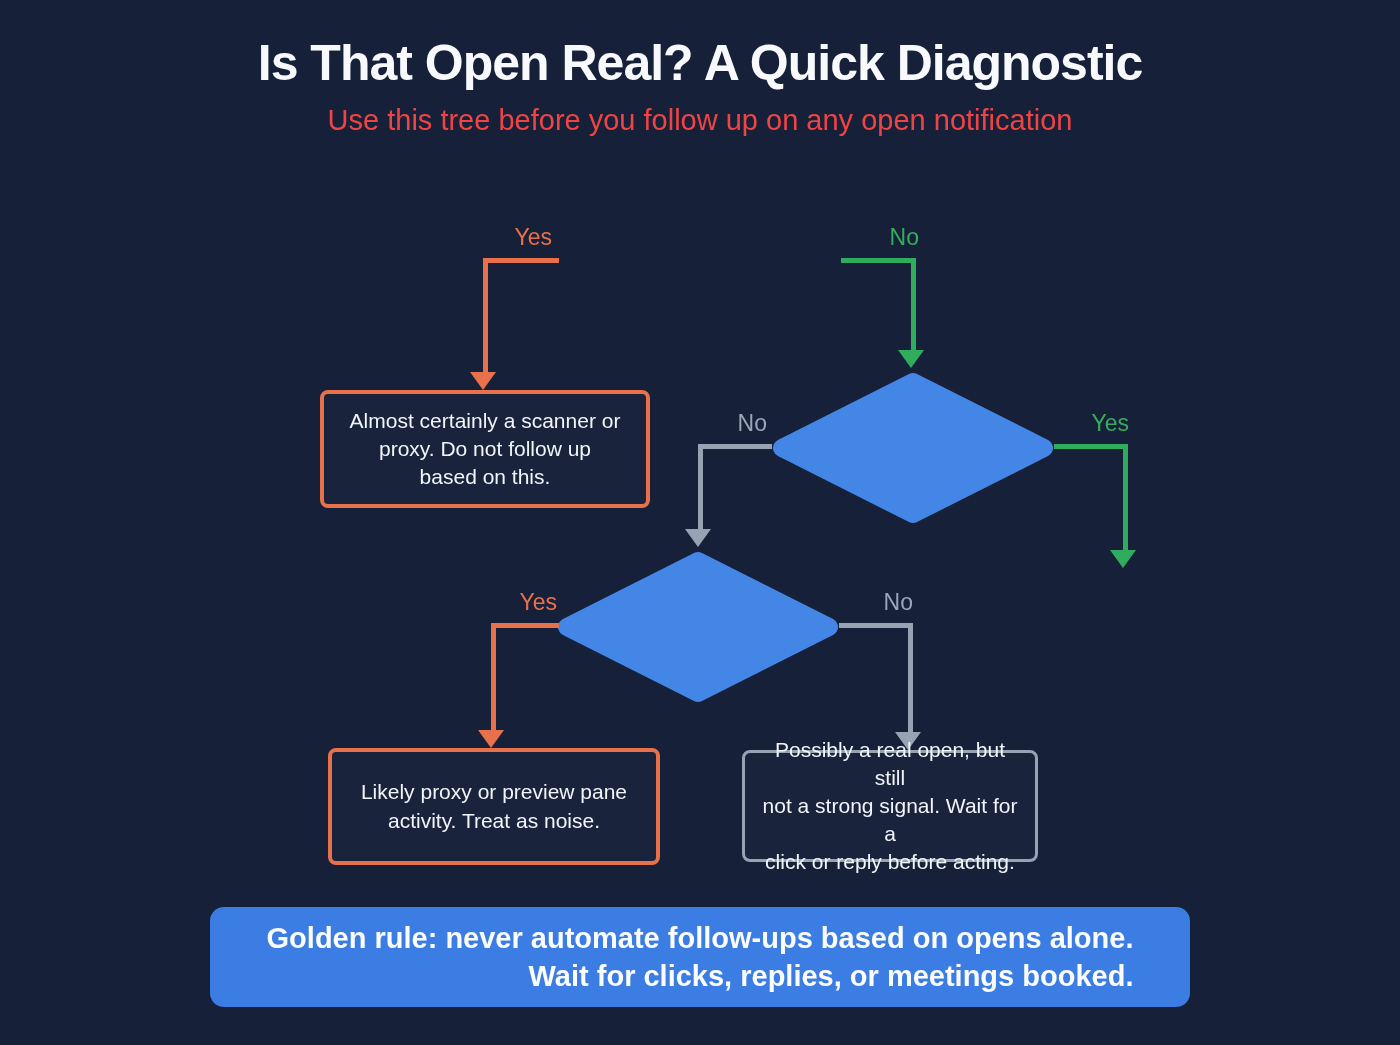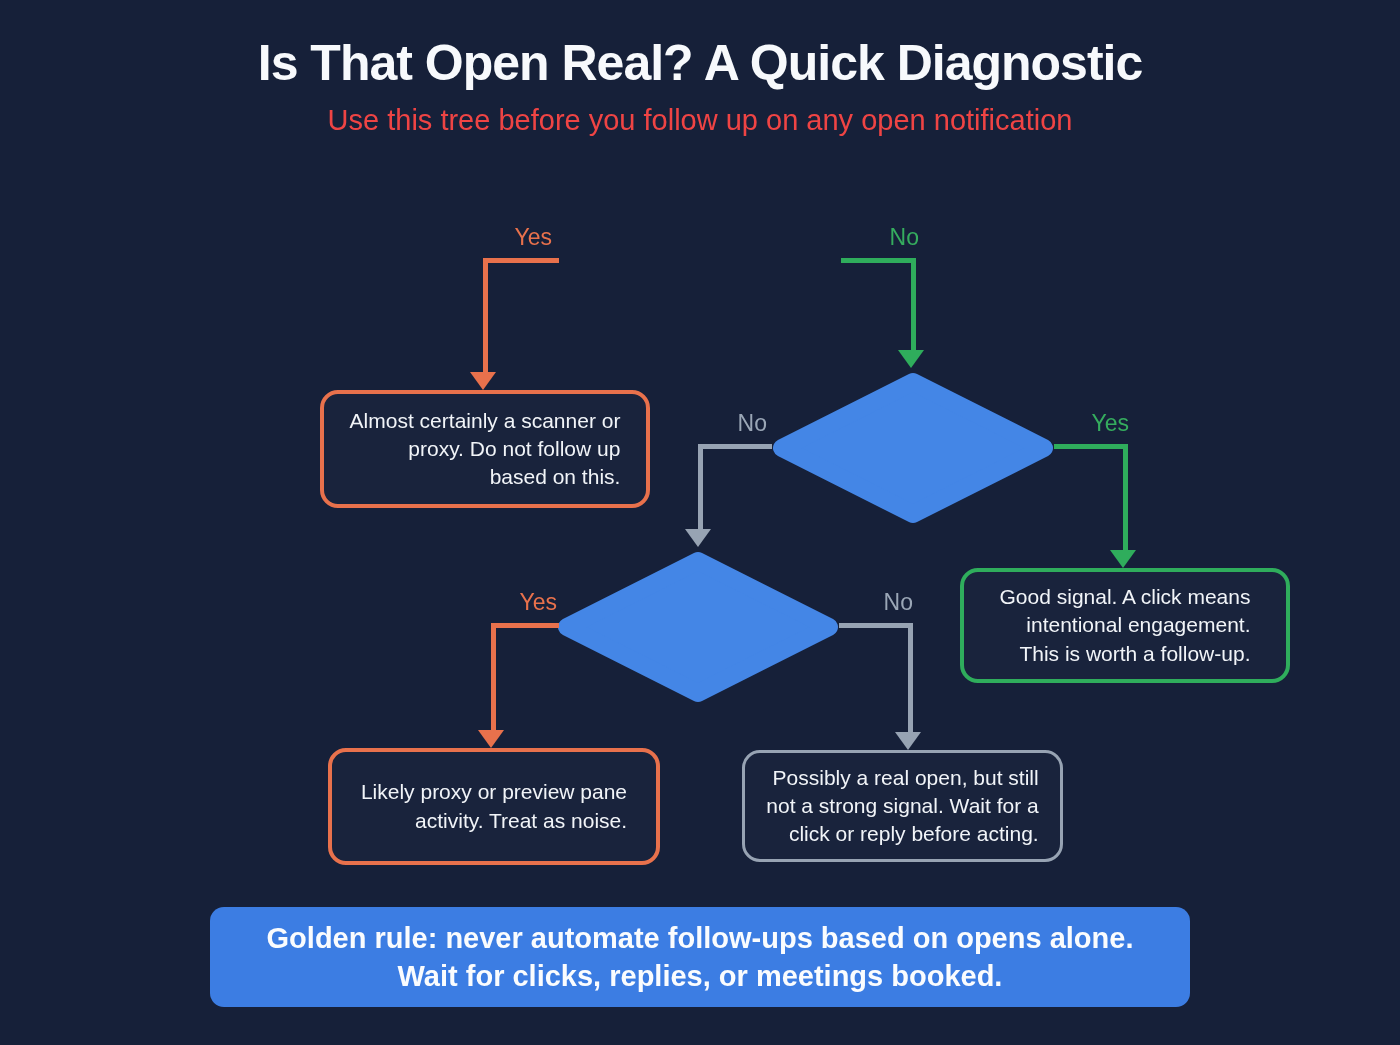--- a/index.html
+++ b/index.html
@@ -18,23 +18,23 @@
     text-align:center; font-size:29px; font-weight:400; color:#ef4444;
   }
   .diamond { position:absolute; display:flex; align-items:center; justify-content:center; }
   .diamond svg { position:absolute; left:0; top:0; width:100%; height:100%; overflow:visible; }
   .diamond polygon { fill:#4486e6; stroke:#4486e6; stroke-width:18; stroke-linejoin:round; }
   .diamond-text {
     position:relative; z-index:2; text-align:center; color:#ffffff;
     font-size:21px; line-height:1.33; font-weight:500; white-space:pre-line;
   }
   .outcome {
-    position:absolute; border-radius:18px; box-sizing:border-box;
+    position:absolute; border-radius:8px; box-sizing:border-box;
     display:flex; align-items:center; justify-content:center;
-    text-align:right; color:#f1f4f8; font-size:21px; line-height:1.34;
+    text-align:center; color:#f1f4f8; font-size:21px; line-height:1.34;
     white-space:pre-line; padding:8px 12px; background:rgba(255,255,255,0.015);
   }
   .outcome.orange { border:4px solid #e8714c; }
   .outcome.green  { border:4px solid #2fad5c; }
   .outcome.gray   { border:3px solid #97a3b3; }
   .hline { position:absolute; height:5px; }
   .vline { position:absolute; width:5px; }
   .c-orange { background:#e8714c; }
   .c-green  { background:#2fad5c; }
   .c-gray   { background:#97a3b3; }
@@ -47,21 +47,21 @@
     position:absolute; width:70px; text-align:right;
     font-size:23px; font-weight:500;
   }
   .t-orange { color:#e8714c; }
   .t-green  { color:#35ac5e; }
   .t-gray   { color:#9aa6b6; }
   .banner {
     position:absolute; left:210px; top:907px; width:980px; height:100px;
     background:#3c7de3; border-radius:14px;
     display:flex; align-items:center; justify-content:center;
-    text-align:center; color:#fafcfe; font-size:29px; font-weight:700;
+    text-align:right; color:#fafcfe; font-size:29px; font-weight:700;
     line-height:1.32; white-space:pre-line;
   }
 </style>
 </head>
 <body>
 
 <div class="canvas">
 
   <div class="title">Is That Open Real? A Quick Diagnostic</div>
   <div class="subtitle">Use this tree before you follow up on any open notification</div>
@@ -106,27 +106,24 @@
 
   <div class="hline c-gray" style="left:839px; top:623px; width:74px;"></div>
   <div class="vline c-gray" style="left:908px; top:623px; height:111px;"></div>
   <div class="arrow a-gray" style="left:895px; top:732px;"></div>
   <div class="branch-label t-gray" style="left:843px; top:589px;">No</div>
 
   <div class="outcome orange" style="left:320px; top:390px; width:330px; height:118px;">Almost certainly a scanner or
 proxy. Do not follow up
 based on this.</div>
 
-  <div class="outcome green" style="left:960px; top:568px; width:330px; height:115px;">Good signal. A click means
-intentional engagement.
-This is worth a follow-up.</div>
 
   <div class="outcome orange" style="left:328px; top:748px; width:332px; height:117px;">Likely proxy or preview pane
 activity. Treat as noise.</div>
 
-  <div class="outcome gray" style="left:742px; top:750px; width:321px; height:112px;">Possibly a real open, but still
+  <div class="outcome gray" style="left:742px; top:750px; width:296px; height:112px;">Possibly a real open, but still
 not a strong signal. Wait for a
 click or reply before acting.</div>
 
   <div class="banner">Golden rule: never automate follow-ups based on opens alone.
 Wait for clicks, replies, or meetings booked.</div>
 
 </div>
 
 </body></html>

